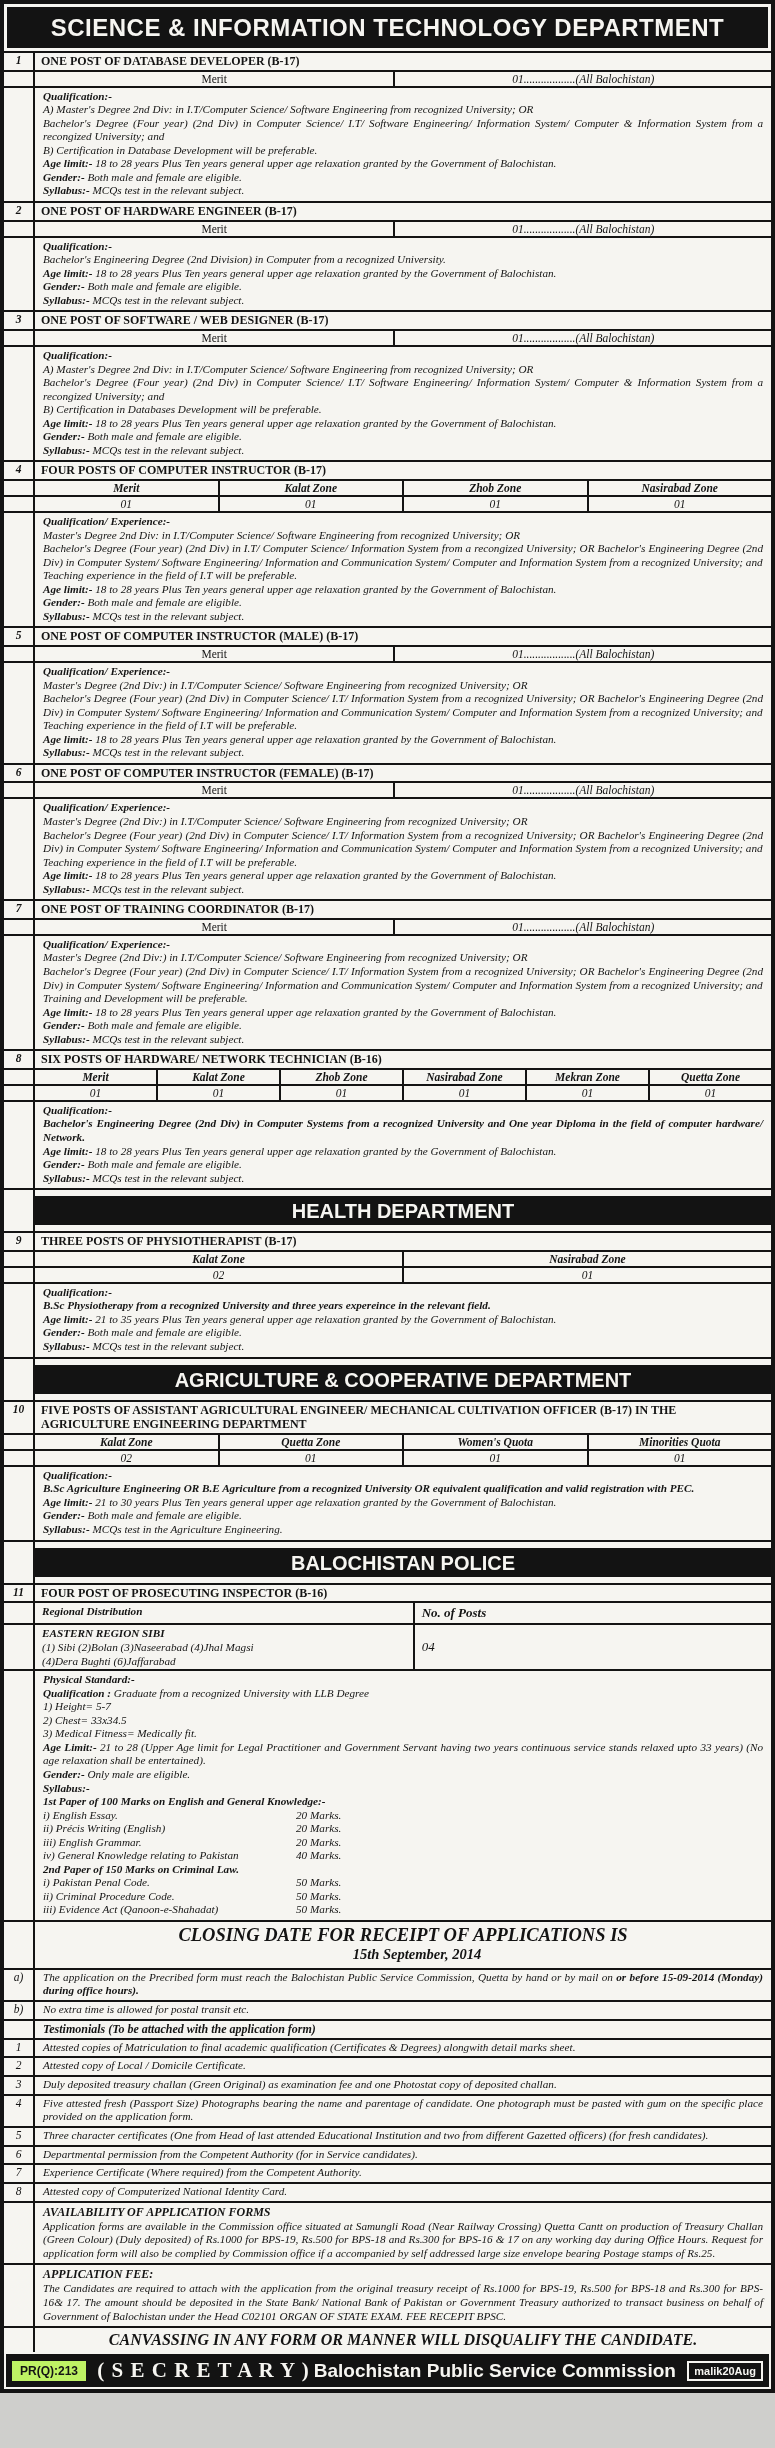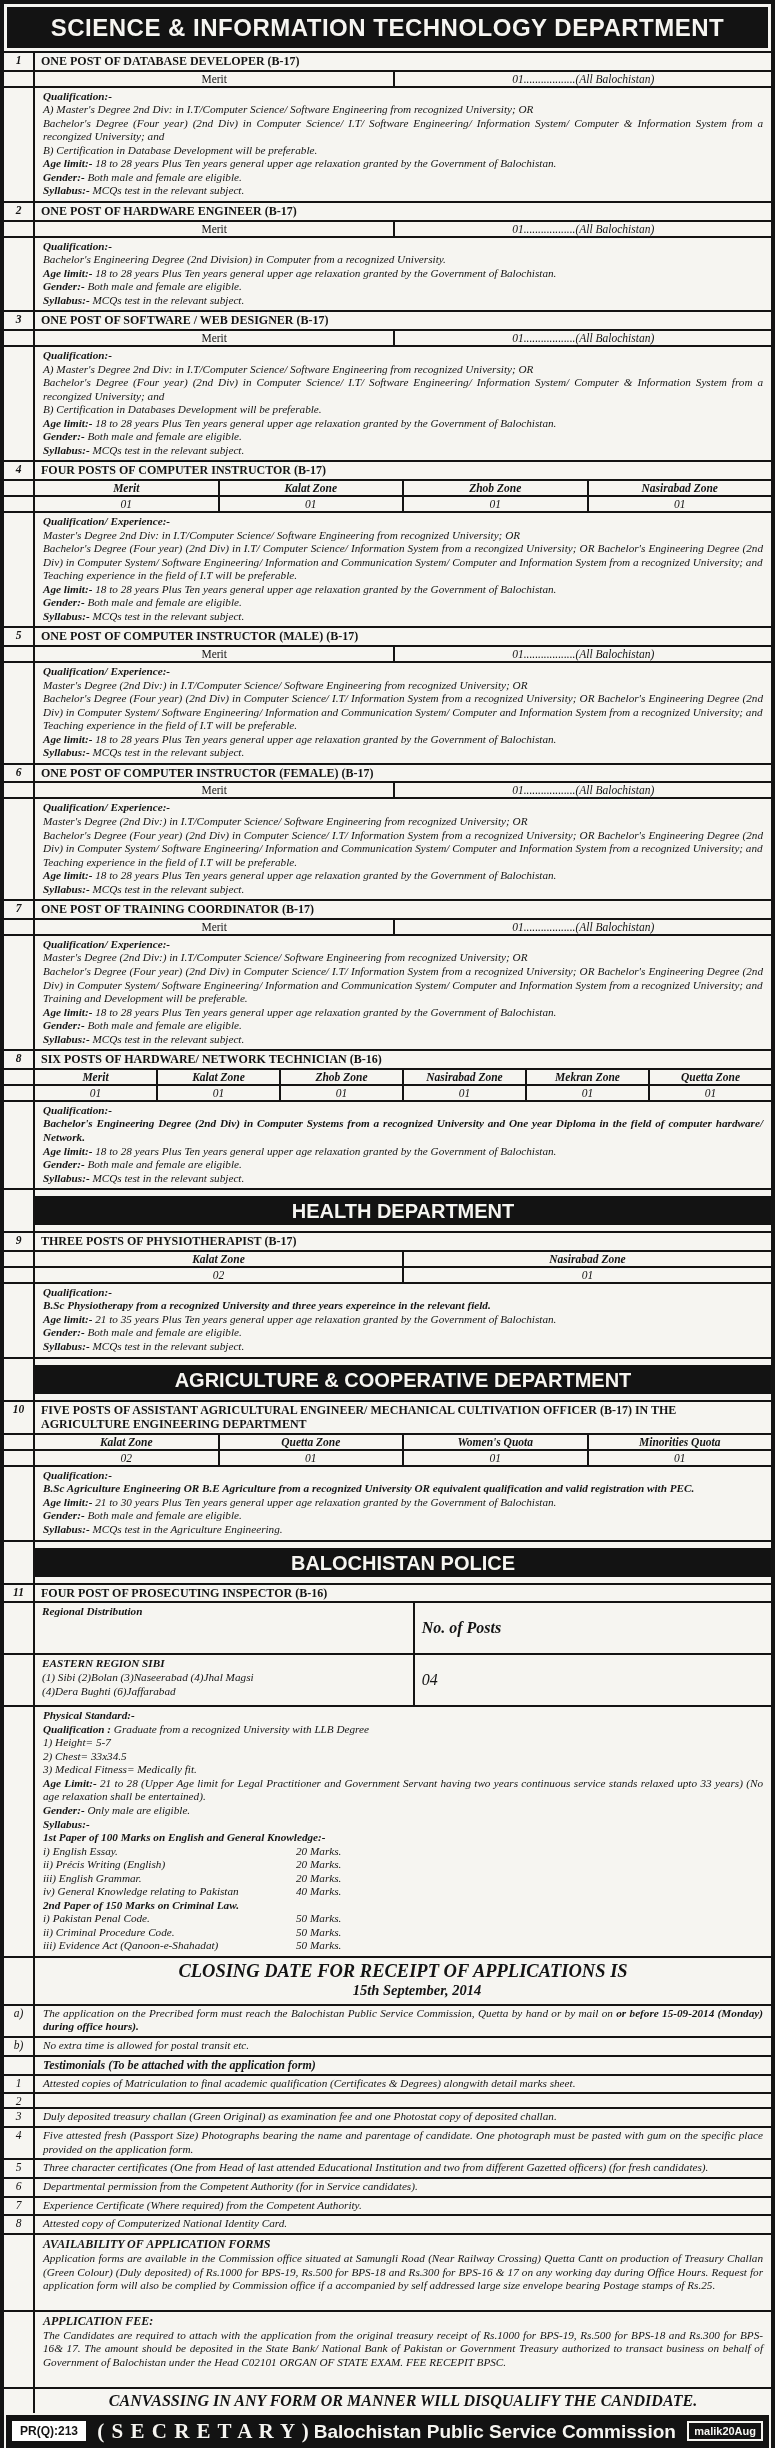--- a/index.html
+++ b/index.html
@@ -24,36 +24,36 @@
   .qual{flex:1;min-width:0;padding:2px 8px 3px;font-size:11.2px;line-height:1.21;
     font-style:italic;text-align:justify;}
   .qline{position:relative;}
   .ql{font-weight:bold;}
   .qm{position:absolute;left:253px;top:0;}
   .dept-row .dept-bar{flex:1;margin:6px 0;background:#131313;color:#f6f5f1;text-align:center;
     font-family:"Liberation Sans",sans-serif;font-weight:bold;font-size:20px;
     padding:5px 0 4px;line-height:1;}
   .split-l{flex:0 0 49.5%;border-right:2px solid #141414;padding:1px 7px;
     font-size:11.2px;line-height:1.25;}
-  .split-r{flex:1;padding:16px 7px;font-size:16px;}
+  .split-r{flex:1;padding:2px 7px;font-size:13px;}
   .split-head .split-l,.split-head .split-r{font-weight:bold;font-style:italic;}
   .region .qline{font-style:italic;}
   .count-cell{display:flex;align-items:center;font-style:italic;}
   .closing{flex:1;text-align:center;padding:3px 0 4px;}
   .c1{font-weight:bold;font-style:italic;font-size:18.5px;line-height:1.15;}
   .c2{font-weight:bold;font-style:italic;font-size:14.5px;line-height:1.2;padding-left:28px;}
   .note-text{flex:1;padding:1px 8px 2px;font-size:11.2px;font-style:italic;line-height:1.22;text-align:justify;}
   .note-text .tail{font-weight:bold;}
   .testi-header{flex:1;padding:1px 8px;font-weight:bold;font-style:italic;font-size:12px;}
-  .block{flex:1;min-width:0;padding:1px 8px 17px;}
+  .block{flex:1;min-width:0;padding:1px 8px 3px;}
   .block-title{font-weight:bold;font-style:italic;font-size:12px;padding-top:1px;}
   .block-text{font-style:italic;font-size:11.2px;line-height:1.22;text-align:justify;}
   .canvassing{flex:1;text-align:center;font-weight:bold;font-style:italic;font-size:16px;padding:3px 0;}
   .footer{display:flex;align-items:center;background:#131313;margin:2px;padding:4px 6px;gap:10px;}
-  .pr-box{background:#ffffff;color:#141414;font-family:"Liberation Sans",sans-serif;
+  .pr-box{background:#bef264;color:#141414;font-family:"Liberation Sans",sans-serif;
     font-weight:bold;font-size:12px;padding:3px 8px;}
   .sec-text{flex:1;text-align:center;color:#f6f5f1;font-weight:bold;white-space:nowrap;}
   .sec-a{font-size:21px;letter-spacing:1px;font-family:"Liberation Serif",serif;}
   .sec-b{font-size:19px;font-family:"Liberation Sans",sans-serif;}
   .malik-box{border:2px solid #f6f5f1;color:#f6f5f1;font-family:"Liberation Sans",sans-serif;
     font-weight:bold;font-size:11px;padding:2px 5px;}
   .each-wrap{display:contents;}
 </style>
 </head>
 <body>
@@ -415,20 +415,21 @@
   
   <div class="row">
     <div class="num"></div>
     <div class="testi-header">Testimonials (To be attached with the application form)</div>
   </div>
   <div class="each-wrap"><div class="row">
       <div class="num plain">1</div>
       <div class="note-text">Attested copies of Matriculation to final academic qualification (Certificates &amp; Degrees) alongwith detail marks sheet.</div>
     </div><div class="row">
       <div class="num plain">2</div>
+      <div class="note-text">Attested copy of Local / Domicile Certificate.</div>
     </div><div class="row">
       <div class="num plain">3</div>
       <div class="note-text">Duly deposited treasury challan (Green Original) as examination fee and one Photostat copy of deposited challan.</div>
     </div><div class="row">
       <div class="num plain">4</div>
       <div class="note-text">Five attested fresh (Passport Size) Photographs bearing the name and parentage of candidate. One photograph must be pasted with gum on the specific place provided on the application form.</div>
     </div><div class="row">
       <div class="num plain">5</div>
       <div class="note-text">Three character certificates (One from Head of last attended Educational Institution and two from different Gazetted officers) (for fresh candidates).</div>
     </div><div class="row">

